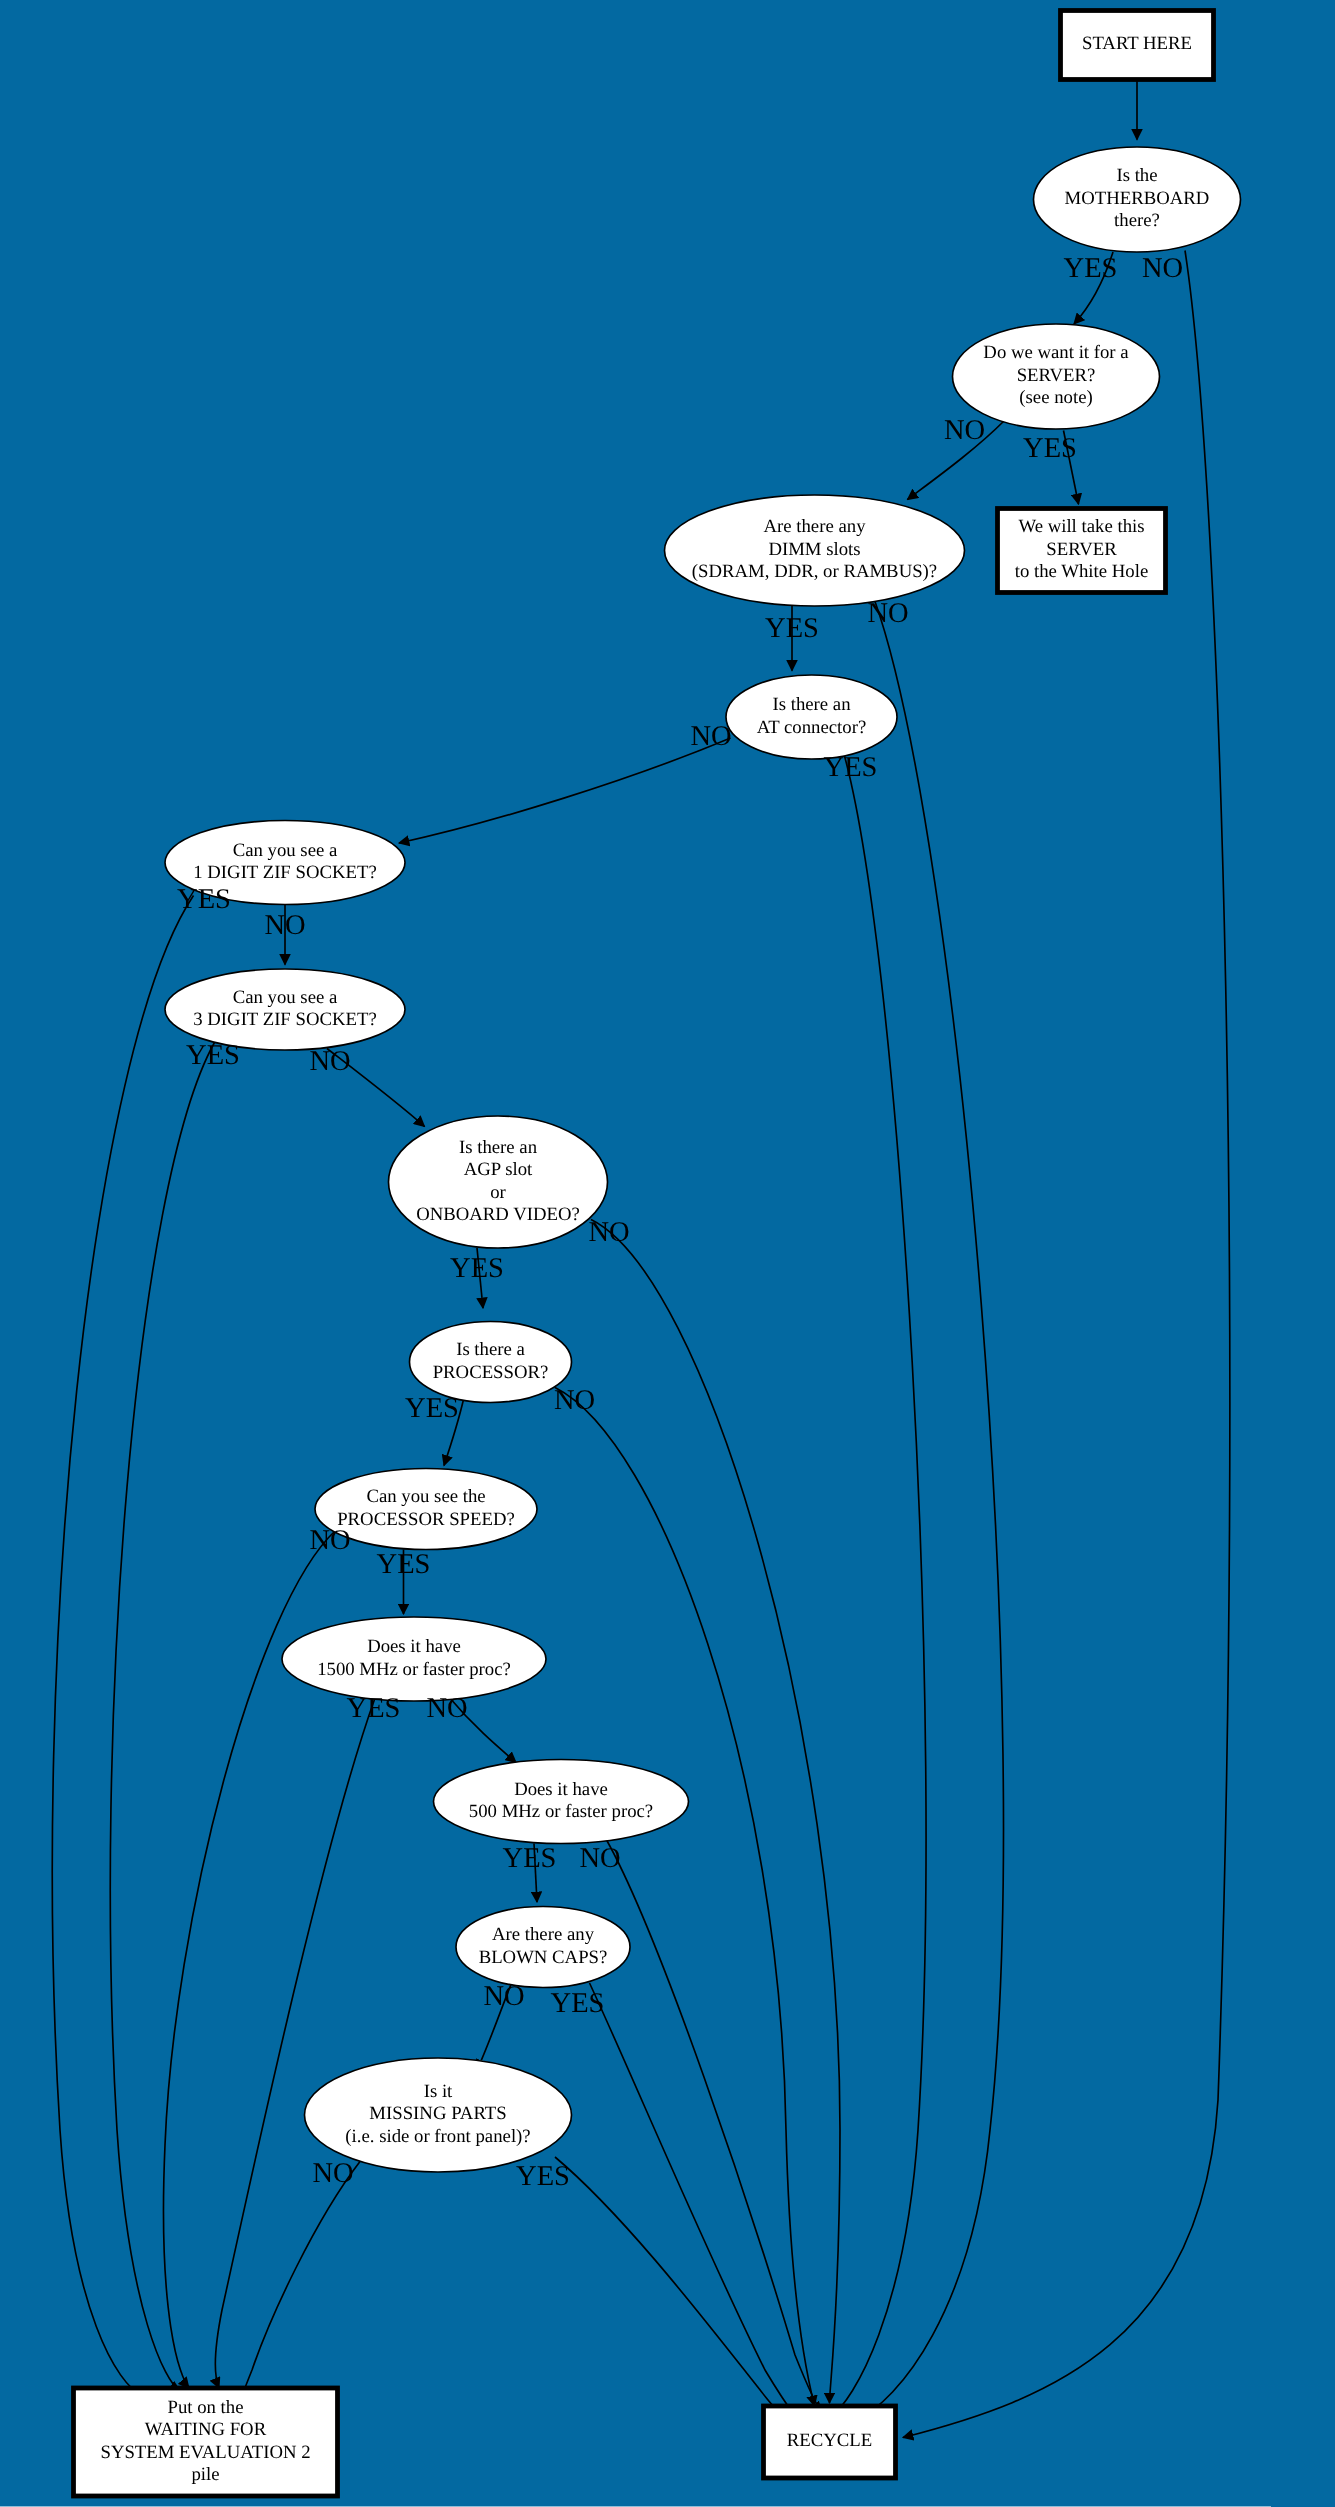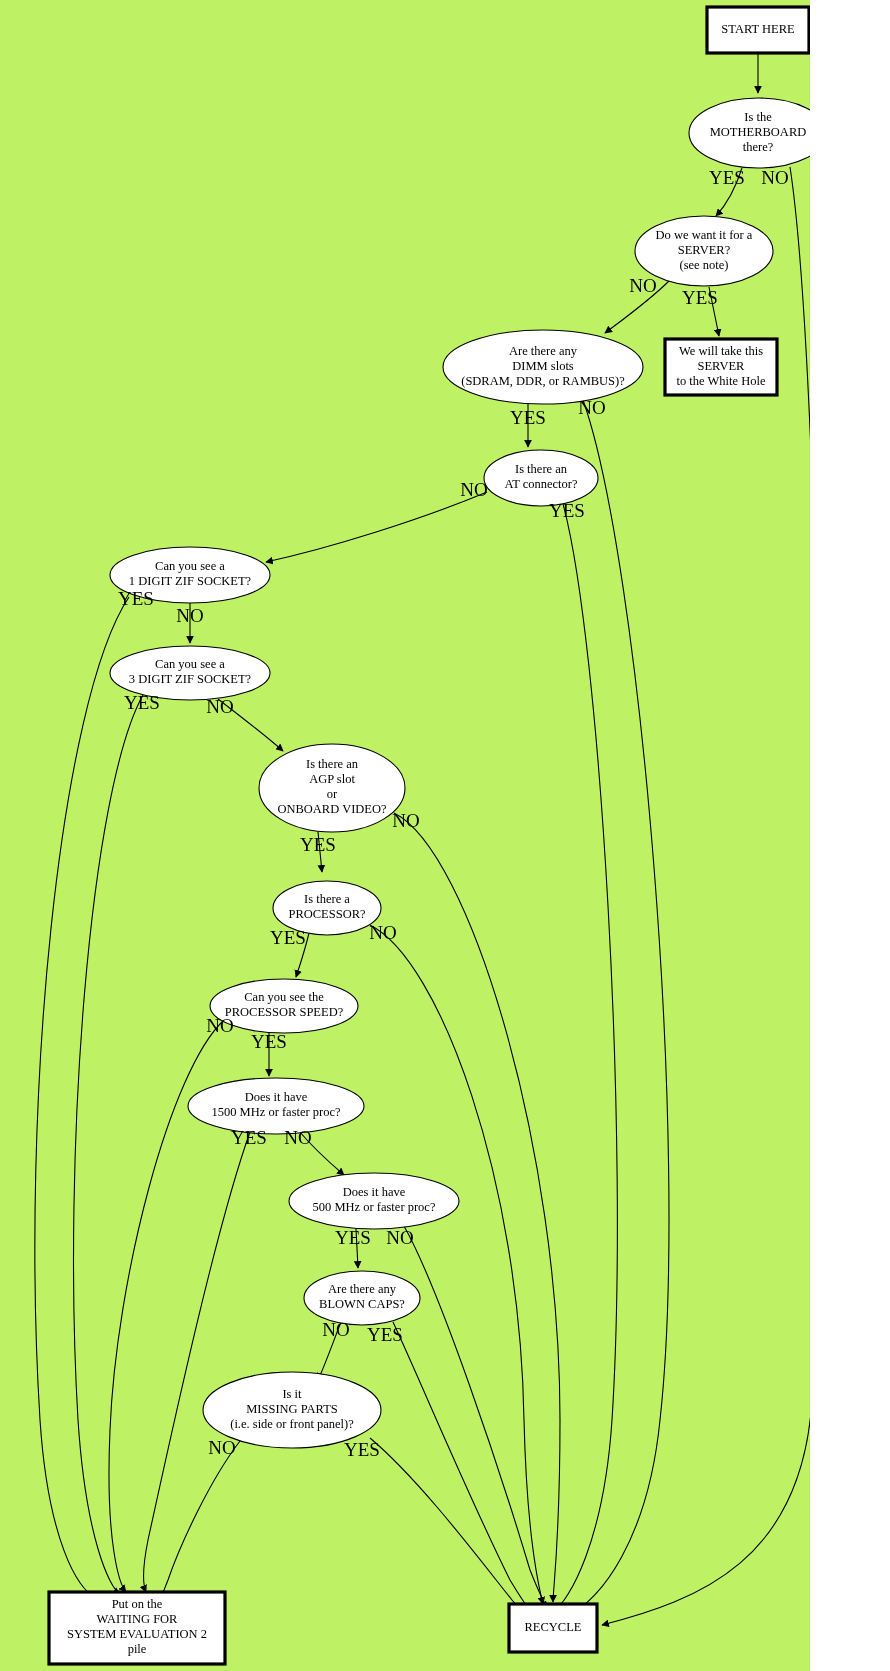--- a/index.html
+++ b/index.html
@@ -5,24 +5,24 @@
   html, body {
     margin: 0;
     padding: 0;
     background: #ffffff;
   }
   body {
     font-family: "Liberation Serif", "DejaVu Serif", serif;
   }
   #chart-root {
     position: relative;
-    width: 810px;
+    width: 890px;
     height: 1671px;
     overflow: hidden;
-    background: #bef264;
+    background: #0369a1;
   }
   svg#flow {
     display: block;
     width: 890px;
     height: 1671px;
   }
   .node-ellipse {
     fill: #ffffff;
     stroke: #000000;
     stroke-width: 1.1;

